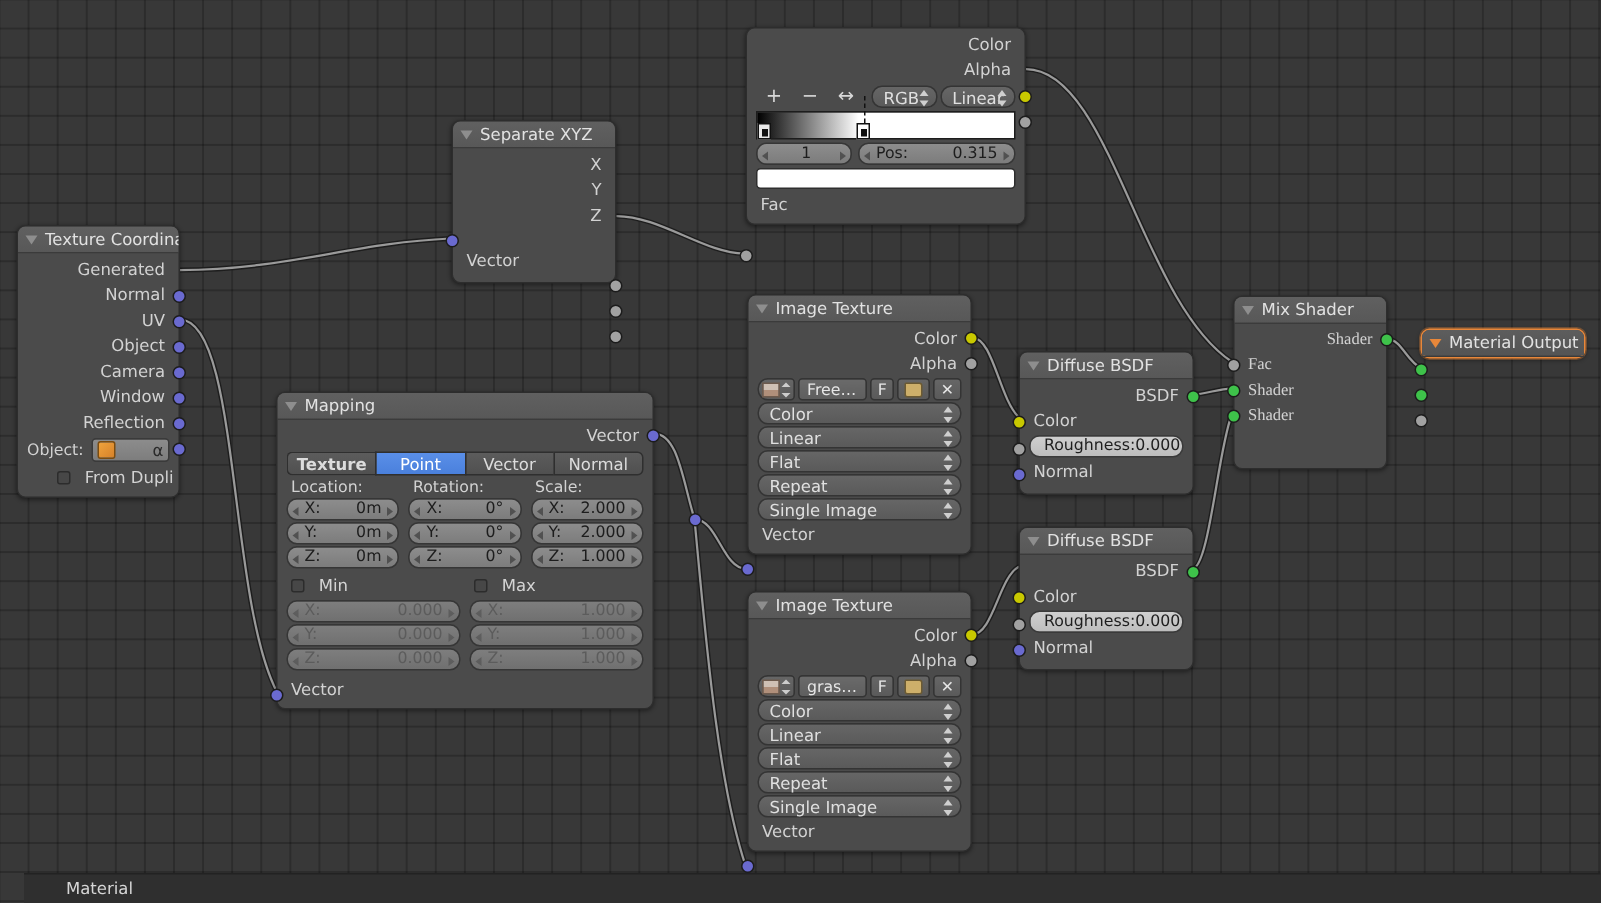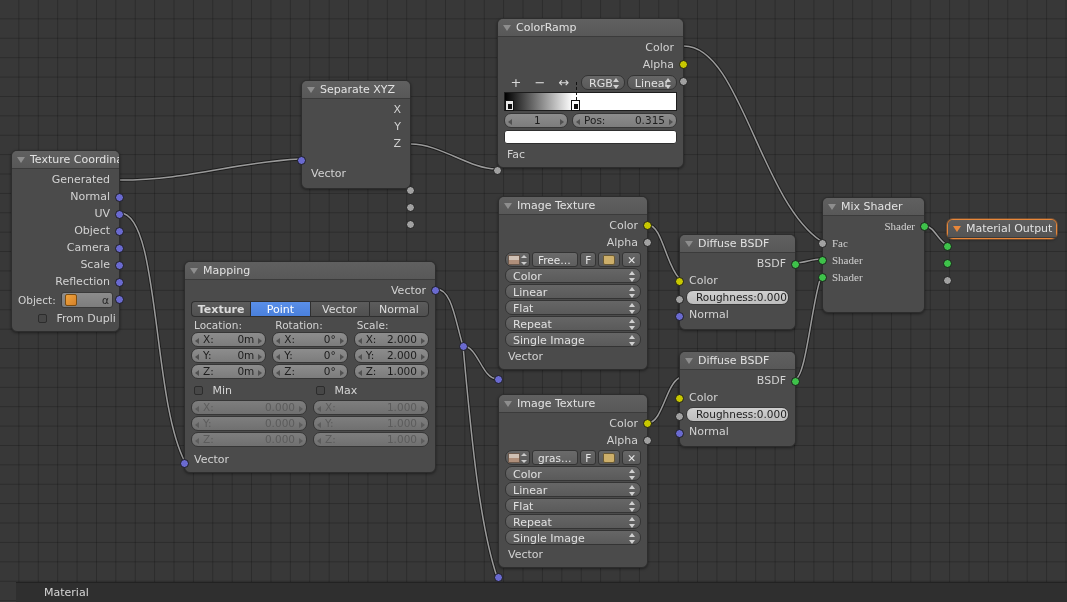--- a/index.html
+++ b/index.html
@@ -200,21 +200,21 @@
     <div class="hdr">
       <span class="tri"></span>
       <span>Texture Coordinate</span>
     </div>
     <div class="body">
       <div class="row r">Generated</div>
       <div class="row r">Normal</div>
       <div class="row r">UV</div>
       <div class="row r">Object</div>
       <div class="row r">Camera</div>
-      <div class="row r">Scale</div>
+      <div class="row r">Window</div>
       <div class="row r">Reflection</div>
       <div class="objrow">
         <span class="collabel">Object:</span>
         <span class="objfield">
           <span class="cubeico"></span>
           <span></span>
           <span class="eyedrop">⍺</span>
         </span>
       </div>
       <div class="row" style="padding-left:26px;">
@@ -243,24 +243,20 @@
       <div style="height:13px;"></div>
       <div class="row">Vector</div>
     </div>
     <span class="sock s-gray" style="right:-5px;top:105px;"></span>
     <span class="sock s-gray" style="right:-5px;top:122px;"></span>
     <span class="sock s-gray" style="right:-5px;top:139px;"></span>
     <span class="sock s-vec" style="left:-5px;top:75px;"></span>
   </div>
 
   <div class="node" style="left:497px;top:18px;width:187px;">
-    <div class="hdr">
-      <span class="tri"></span>
-      <span>ColorRamp</span>
-    </div>
     <div class="body">
       <div class="row r">Color</div>
       <div class="row r">Alpha</div>
       <div class="cr-tools">
         <span class="cr-ico">+</span>
         <span class="cr-ico">−</span>
         <span class="cr-ico">↔</span>
         <span class="wdg" style="flex:1;margin:0 1px 0 5px;">
           <span>RGB</span>
           <span class="dn"></span>

